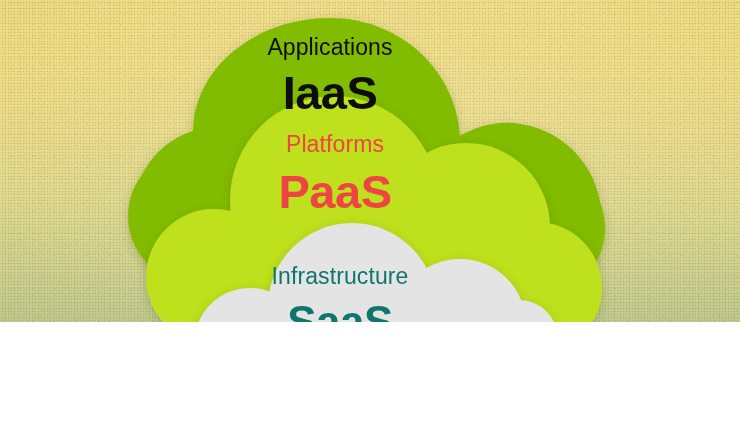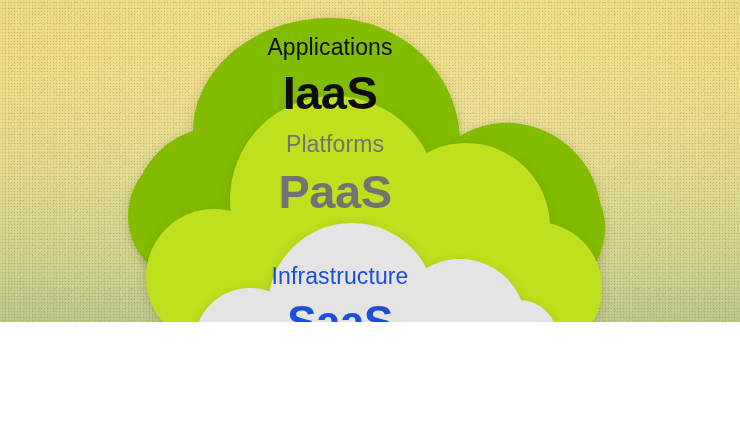--- a/index.html
+++ b/index.html
@@ -190,23 +190,23 @@
         <rect x="205" y="300" width="353" height="78" rx="39" fill="#e4e4e4"></rect>
       </g>
     </svg>
   </div>
 
   <div class="label-group" id="grp-saas" style="color: rgb(13, 13, 13);">
     <div class="sub">Applications</div>
     <div class="big">IaaS</div>
   </div>
 
-  <div class="label-group" id="grp-paas" style="color: #737373;">
+  <div class="label-group" id="grp-paas" style="color: #ef4444;">
     <div class="sub">Platforms</div>
     <div class="big">PaaS</div>
   </div>
 
-  <div class="label-group" id="grp-iaas" style="color: #1d4ed8;">
+  <div class="label-group" id="grp-iaas" style="color: #0f766e;">
     <div class="sub">Infrastructure</div>
     <div class="big">SaaS</div>
   </div>
 
 </div>
 
 </body></html>

